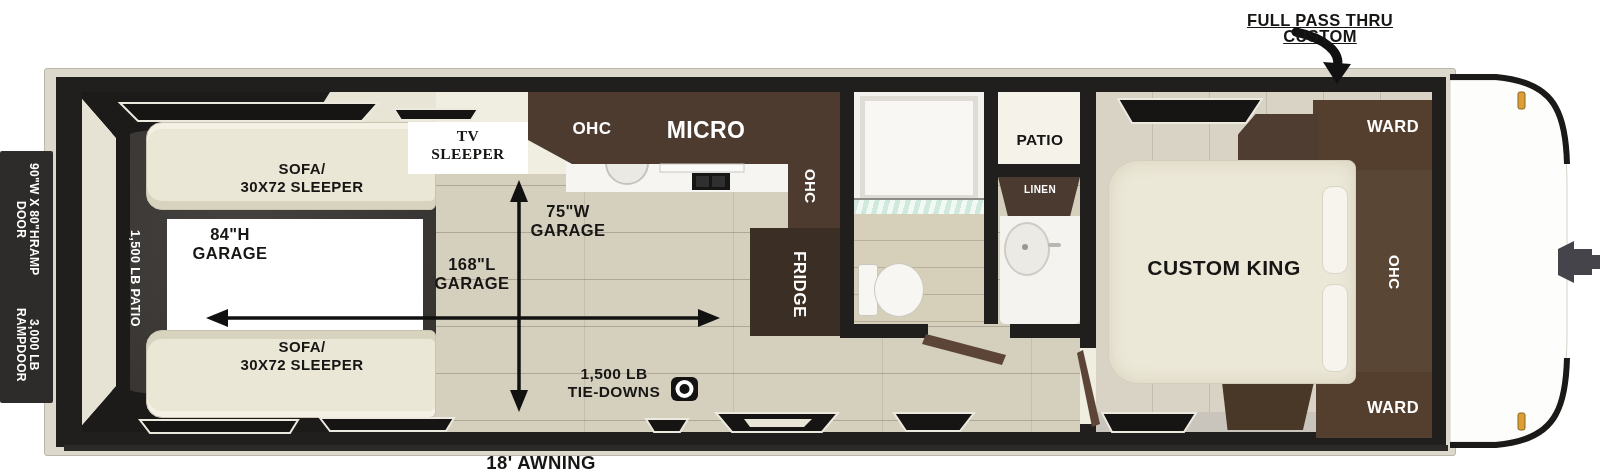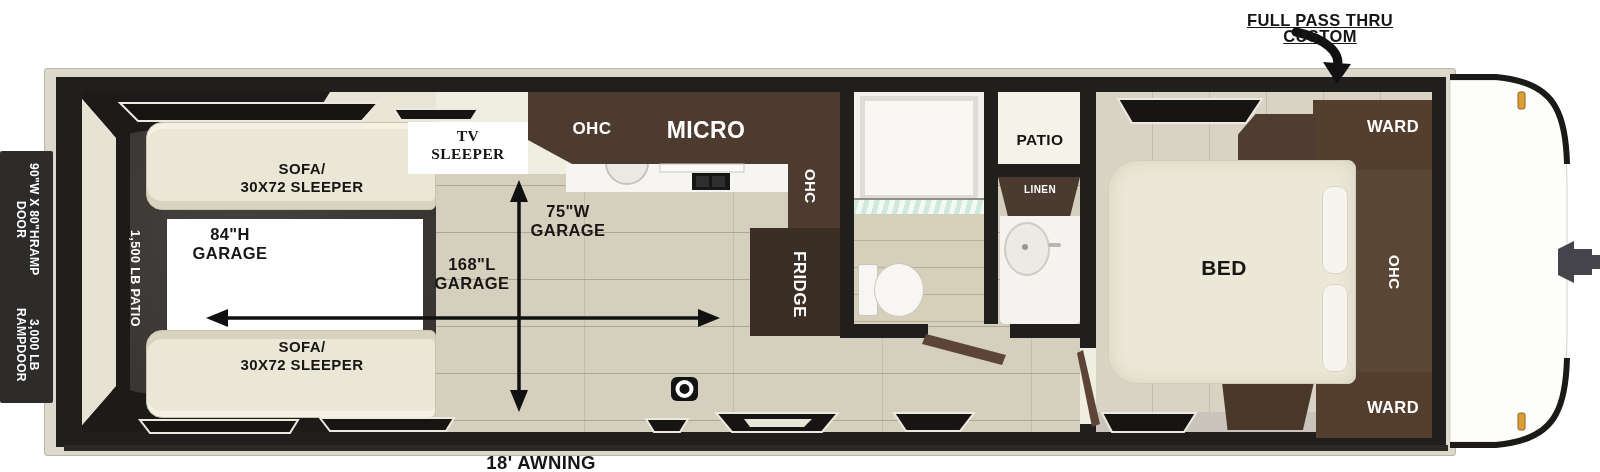--- a/index.html
+++ b/index.html
@@ -184,26 +184,30 @@
   <div class="lbl" style="left:408px;top:127px;width:120px;font-size:15.5px;font-family:Liberation Serif, serif;">
     <span>TV</span>
       <span>SLEEPER</span>
   </div>
 
   <div class="lbl w" style="left:556px;top:119px;width:72px;font-size:17px;">OHC</div>
   <div class="lbl w" style="left:664px;top:117px;width:84px;font-size:23px;">MICRO</div>
   <div class="lbl w v" style="left:797px;top:163px;width:22px;height:46px;font-size:15px;">OHC</div>
   <div class="lbl w v" style="left:783px;top:233px;width:26px;height:102px;font-size:17px;">FRIDGE</div>
 
+  <div class="lbl" style="left:556px;top:365px;width:116px;font-size:15.5px;">
+    <span>1,500 LB</span>
+      <span>TIE-DOWNS</span>
+  </div>
 
   <div class="lbl" style="left:996px;top:131px;width:88px;font-size:15.5px;">PATIO</div>
   <div class="lbl w" style="left:998px;top:184px;width:84px;font-size:10px;">LINEN</div>
 
   <div class="lbl" style="left:1106px;top:255px;width:236px;font-size:21px;line-height:26px;">
-      <span>BED</span>
+    <span>CUSTOM KING</span>
   </div>
   <div class="lbl w" style="left:1352px;top:117px;width:82px;font-size:16.5px;">WARD</div>
   <div class="lbl w" style="left:1352px;top:398px;width:82px;font-size:16.5px;">WARD</div>
   <div class="lbl w v" style="left:1381px;top:245px;width:22px;height:54px;font-size:15px;">OHC</div>
 
   <div class="lbl" style="left:1230px;top:12px;width:180px;font-size:16.5px;line-height:16px;text-decoration:underline;">
     <span>FULL PASS THRU</span>
       <span>CUSTOM</span>
   </div>
 

